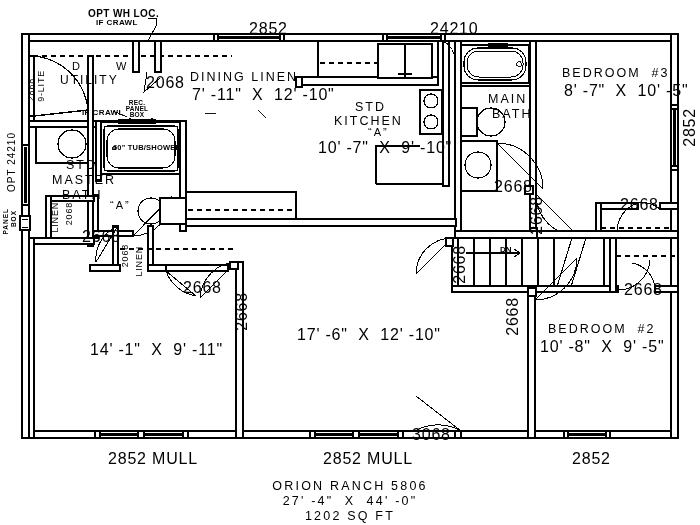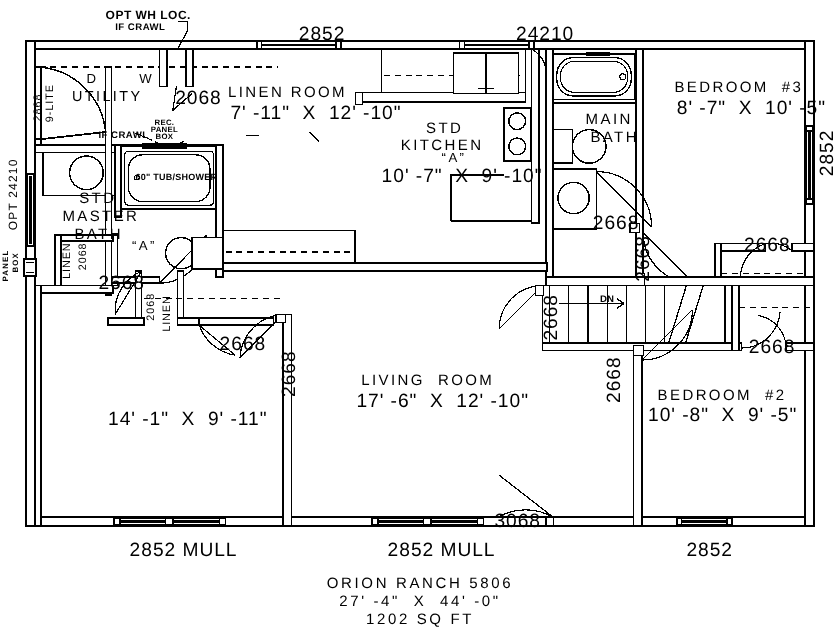--- a/index.html
+++ b/index.html
@@ -274,21 +274,21 @@
   <div class="lbl tag" style="left:96px;top:18px;font-size:8px;letter-spacing:0.4px;font-weight:bold;">IF CRAWL</div>
 
   <div class="lbl dim" style="left:249px;top:20px;">2852</div>
   <div class="lbl dim" style="left:414px;top:20px;margin-left:16px;">24210</div>
 
   <div class="lbl" style="left:72px;top:60px;font-size:11px;letter-spacing:1px;">D</div>
   <div class="lbl" style="left:116px;top:60px;font-size:11px;letter-spacing:1px;">W</div>
   <div class="lbl room" style="left:60px;top:73px;font-size:12px;">UTILITY</div>
   <div class="lbl dim" style="left:146px;top:74px;">2068</div>
 
-  <div class="lbl room" style="left:190px;top:70px;">LINEN ROOM</div>
+  <div class="lbl room" style="left:190px;top:70px;">DINING LINEN</div>
   <div class="lbl dim" style="left:192px;top:86px;">7' -11"  X  12' -10"</div>
 
   <div class="lbl room" style="left:355px;top:100px;">STD</div>
   <div class="lbl room" style="left:334px;top:114px;">KITCHEN</div>
   <div class="lbl room" style="left:368px;top:126px;font-size:11px;">“A”</div>
   <div class="lbl dim" style="left:318px;top:139px;">10' -7"  X  9' -10"</div>
 
   <div class="lbl room" style="left:488px;top:92px;">MAIN</div>
   <div class="lbl room" style="left:492px;top:107px;">BATH</div>
   <div class="lbl dim" style="left:494px;top:178px;">2668</div>
@@ -320,21 +320,20 @@
   <div class="lbl dim vert" style="left:64px;top:202px;font-size:9px;">2068</div>
   <div class="lbl dim" style="left:82px;top:228px;">2668</div>
 
   <div class="lbl dim vert" style="left:120px;top:244px;font-size:9px;">2068</div>
   <div class="lbl dim vert" style="left:134px;top:246px;font-size:9px;">LINEN</div>
   <div class="lbl dim" style="left:183px;top:279px;">2668</div>
   <div class="lbl dim vert" style="left:233px;top:292px;">2668</div>
 
   <div class="lbl dim" style="left:90px;top:341px;">14' -1"  X  9' -11"</div>
 
-  <div class="lbl room" style="left:301px;top:310px;">LIVING  ROOM</div>
   <div class="lbl dim" style="left:297px;top:326px;">17' -6"  X  12' -10"</div>
 
   <div class="lbl" style="left:459px;top:245px;font-size:8px;font-weight:bold;letter-spacing:0px;margin-left:41px;">DN</div>
   <div class="lbl dim vert" style="left:451px;top:245px;">2668</div>
   <div class="lbl dim vert" style="left:504px;top:297px;">2668</div>
 
   <div class="lbl room" style="left:548px;top:322px;">BEDROOM  #2</div>
   <div class="lbl dim" style="left:540px;top:338px;">10' -8"  X  9' -5"</div>
   <div class="lbl dim" style="left:624px;top:281px;">2668</div>
 

